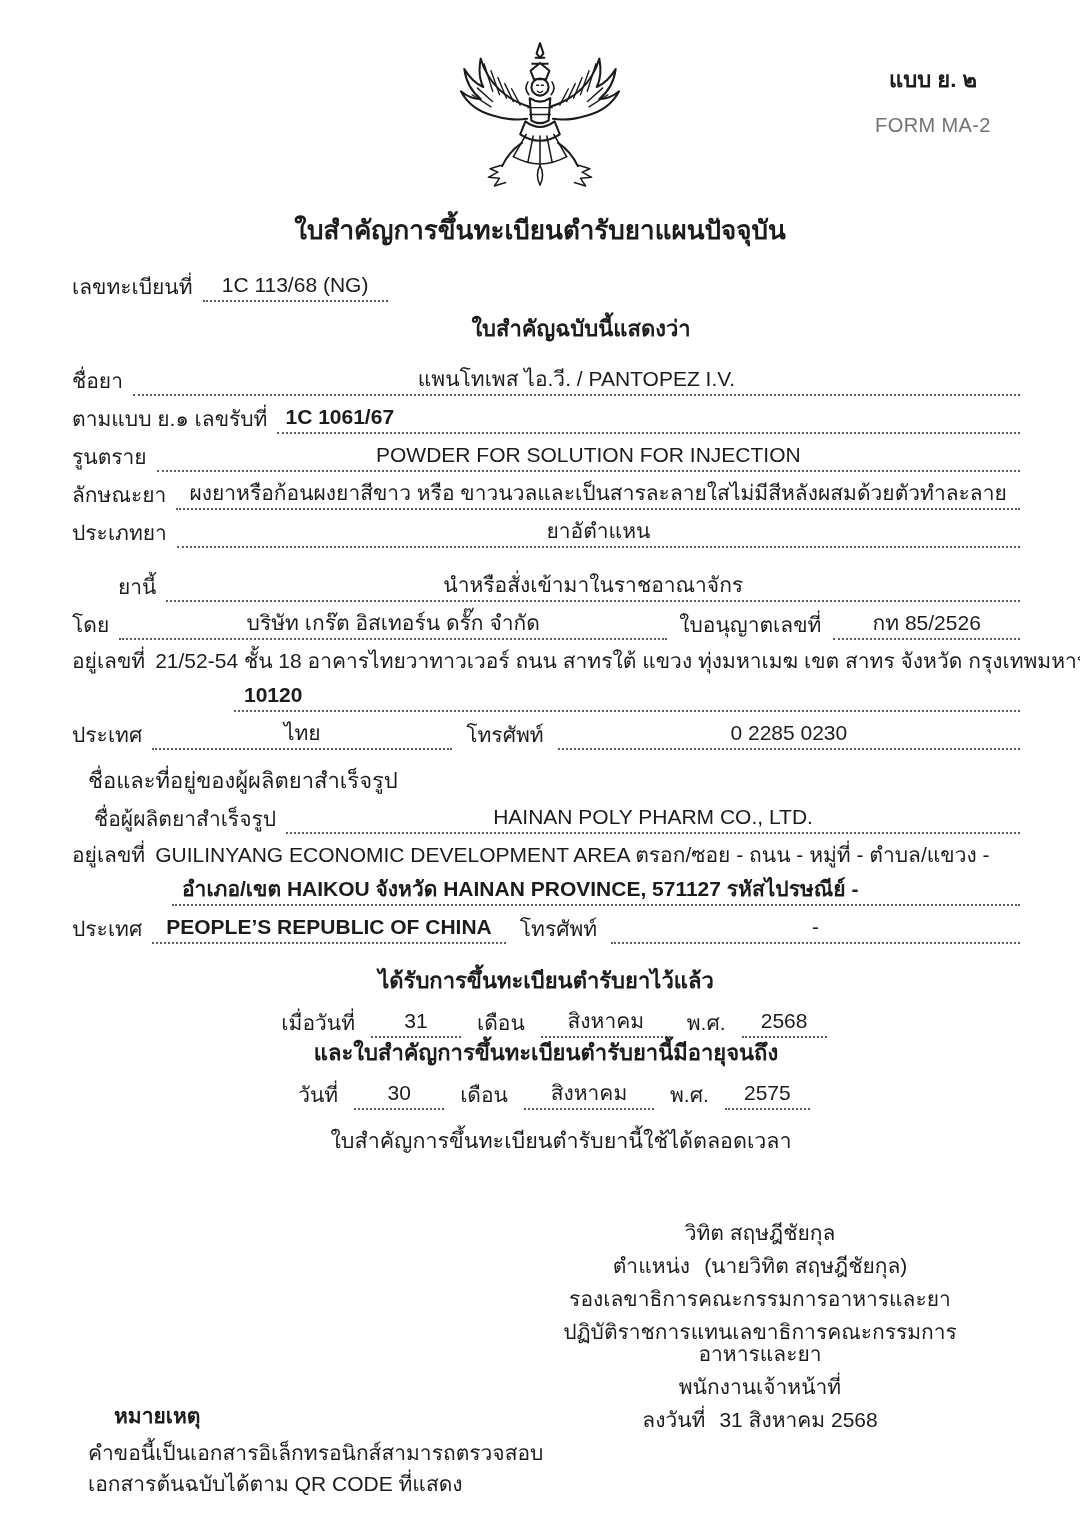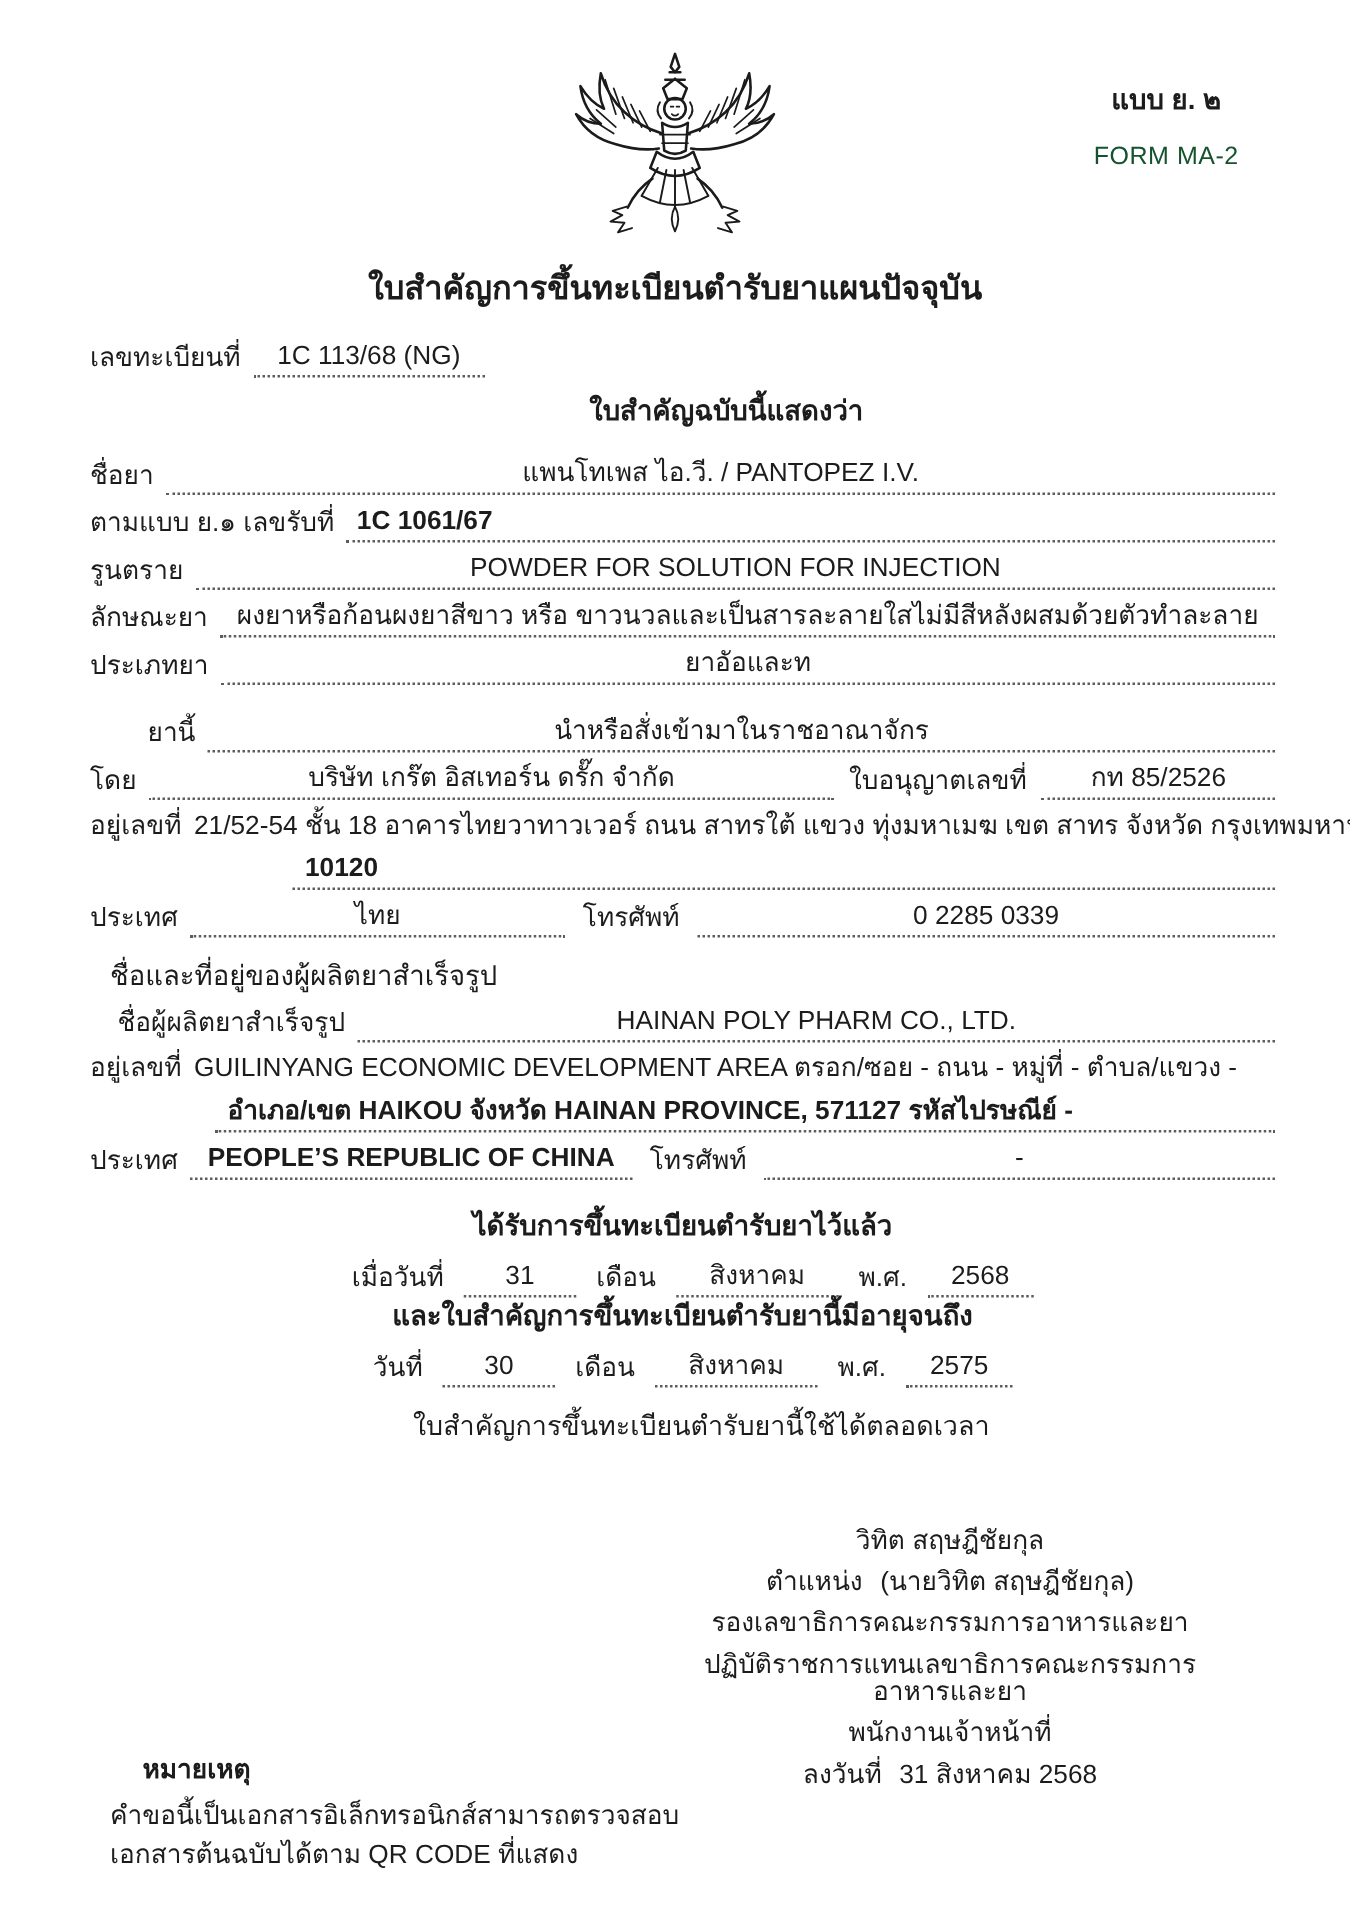--- a/index.html
+++ b/index.html
@@ -7,21 +7,21 @@
     width:1080px;height:1529px;background:#ffffff;position:relative;
     margin:0 auto;overflow:hidden;
     font-family:"Liberation Sans","DejaVu Sans",sans-serif;
     color:#1c1c1c;font-size:21px;
   }
   
   .header{height:212px;position:relative;}
   .emblem{position:absolute;left:452px;top:38px;width:176px;height:172px;}
   .form-code{position:absolute;left:856px;top:62px;width:154px;text-align:center;}
   .form-code .th{font-weight:bold;font-size:22px;}
-  .form-code .en{margin-top:17px;font-size:20px;letter-spacing:.4px;color:#14532d;}
+  .form-code .en{margin-top:17px;font-size:20px;letter-spacing:.4px;color:#737373;}
   .doc-title{text-align:center;font-weight:bold;font-size:26px;line-height:36px;}
   
   .content{padding:0 60px 0 72px;}
   .row{display:flex;align-items:flex-end;height:38px;}
   .lbl{white-space:nowrap;padding-right:10px;line-height:30px;}
   .dots{flex:1;border-bottom:2px dotted #5d5d5d;text-align:center;line-height:30px;white-space:nowrap;}
   .dots.left{text-align:left;padding-left:8px;font-weight:bold;}
   .dots.fixed185{flex:0 0 185px;}
   .dots.fixed548{flex:0 0 548px;}
   .dots.fixed300{flex:0 0 300px;}
@@ -116,21 +116,21 @@
       <span class="dots">POWDER FOR SOLUTION FOR INJECTION</span>
     </div>
 
     <div class="row">
       <span class="lbl">ลักษณะยา</span>
       <span class="dots">ผงยาหรือก้อนผงยาสีขาว หรือ ขาวนวลและเป็นสารละลายใสไม่มีสีหลังผสมด้วยตัวทำละลาย</span>
     </div>
 
     <div class="row">
       <span class="lbl">ประเภทยา</span>
-      <span class="dots">ยาอัอและท</span>
+      <span class="dots">ยาอัตำแหน</span>
     </div>
 
     <div class="row mt16">
       <span class="lbl indent46">ยานี้</span>
       <span class="dots">นำหรือสั่งเข้ามาในราชอาณาจักร</span>
     </div>
 
     <div class="row">
       <span class="lbl">โดย</span>
       <span class="dots fixed548">บริษัท เกร๊ต อิสเทอร์น ดรั๊ก จำกัด</span>
@@ -145,21 +145,21 @@
 
     <div class="row" style="height:36px;">
       <span class="spacer162"></span>
       <span class="dots left" style="padding-left:10px;">10120</span>
     </div>
 
     <div class="row">
       <span class="lbl">ประเทศ</span>
       <span class="dots fixed300">ไทย</span>
       <span class="plain" style="padding:0 14px;">โทรศัพท์</span>
-      <span class="dots">0 2285 0339</span>
+      <span class="dots">0 2285 0230</span>
     </div>
 
     <div class="section-head">ชื่อและที่อยู่ของผู้ผลิตยาสำเร็จรูป</div>
 
     <div class="row">
       <span class="lbl indent22">ชื่อผู้ผลิตยาสำเร็จรูป</span>
       <span class="dots">HAINAN POLY PHARM CO., LTD.</span>
     </div>
 
     <div class="row" style="height:36px;">

